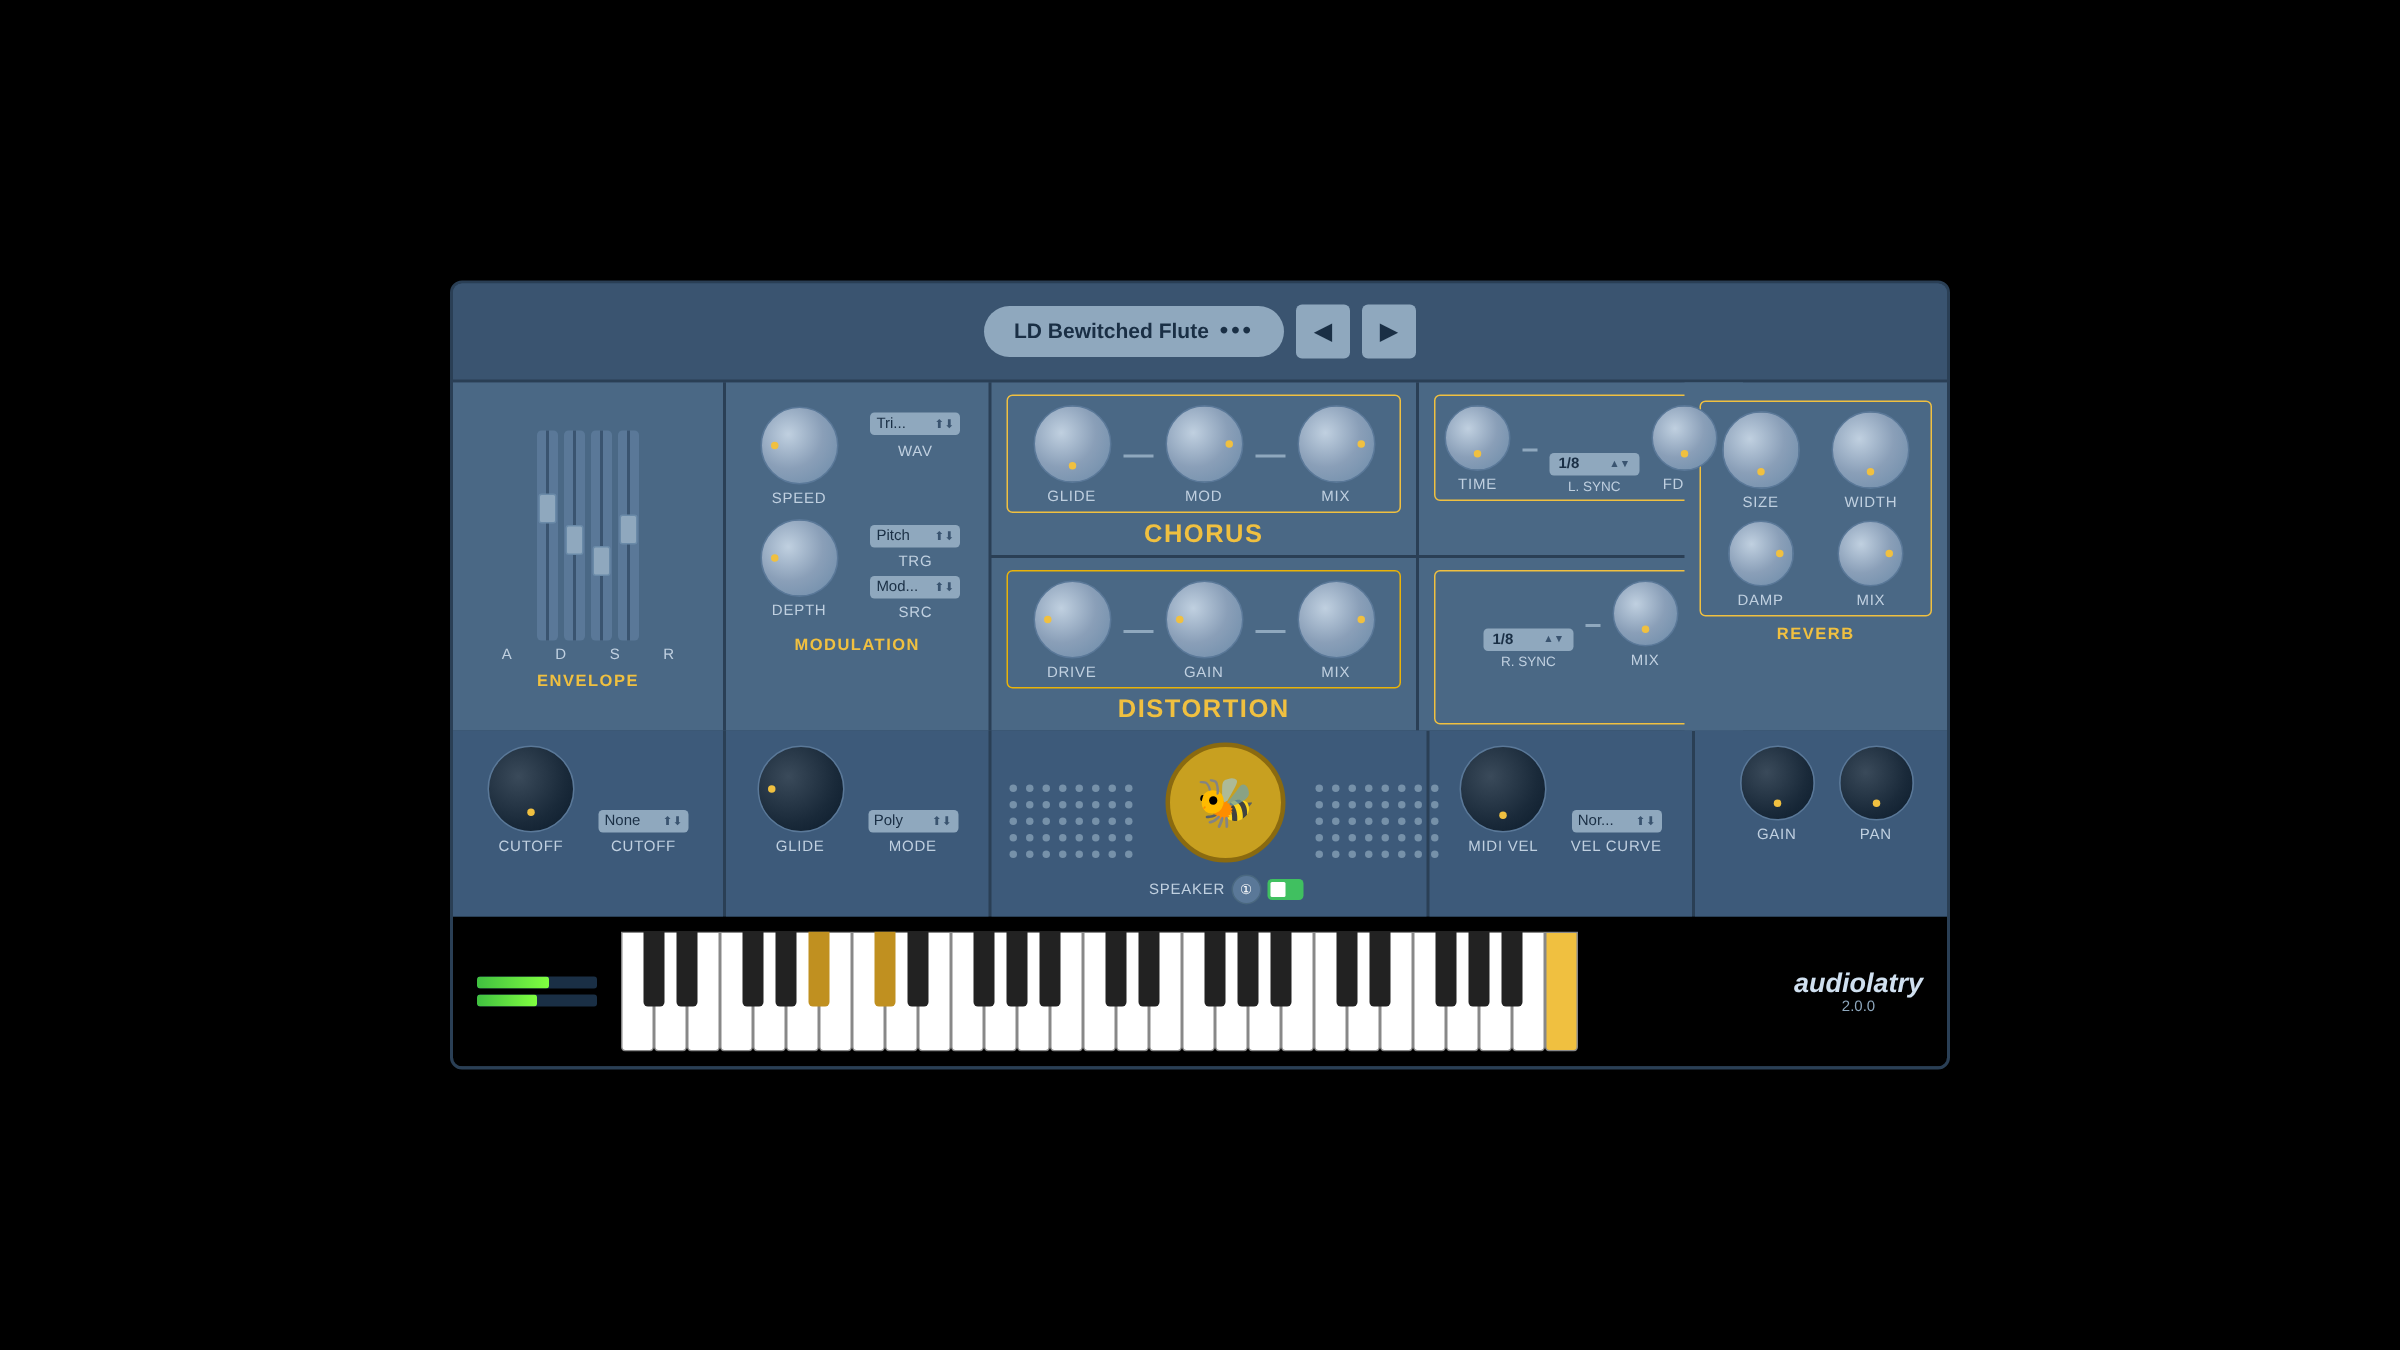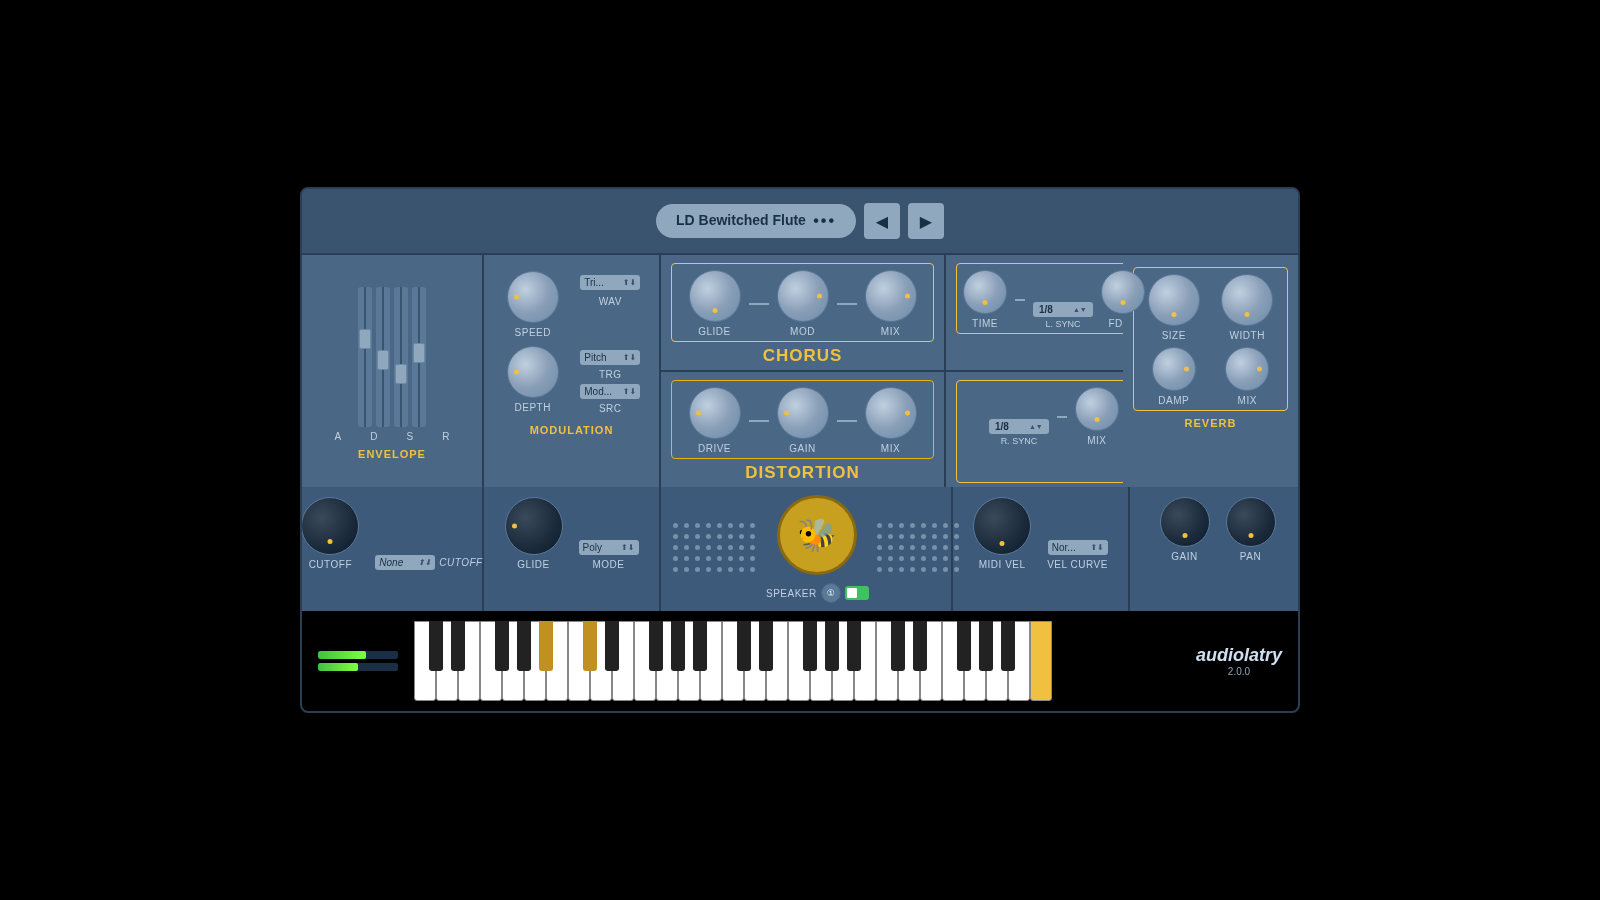--- a/index.html
+++ b/index.html
@@ -652,21 +652,21 @@
   <div class="bottom-grid">
 
     <div class="bottom-section">
       <div class="bottom-controls">
         <div class="knob-container">
           <div class="knob knob-large knob-very-dark" style="width:58px;height:58px;">
             <div class="knob-dot" style="bottom:10px;"></div>
           </div>
           <span class="knob-label bottom-label">CUTOFF</span>
         </div>
-        <div style="display:flex;gap:4px;align-items:center;font-style:italic;">
+        <div style="display:flex;flex-direction:column;gap:4px;align-items:center;">
           <div class="dropdown">
             <span>None</span>
             <span class="dropdown-arrow">⬆⬇</span>
           </div>
           <span class="knob-label bottom-label">CUTOFF</span>
         </div>
       </div>
     </div>
 
     <div class="bottom-section">

